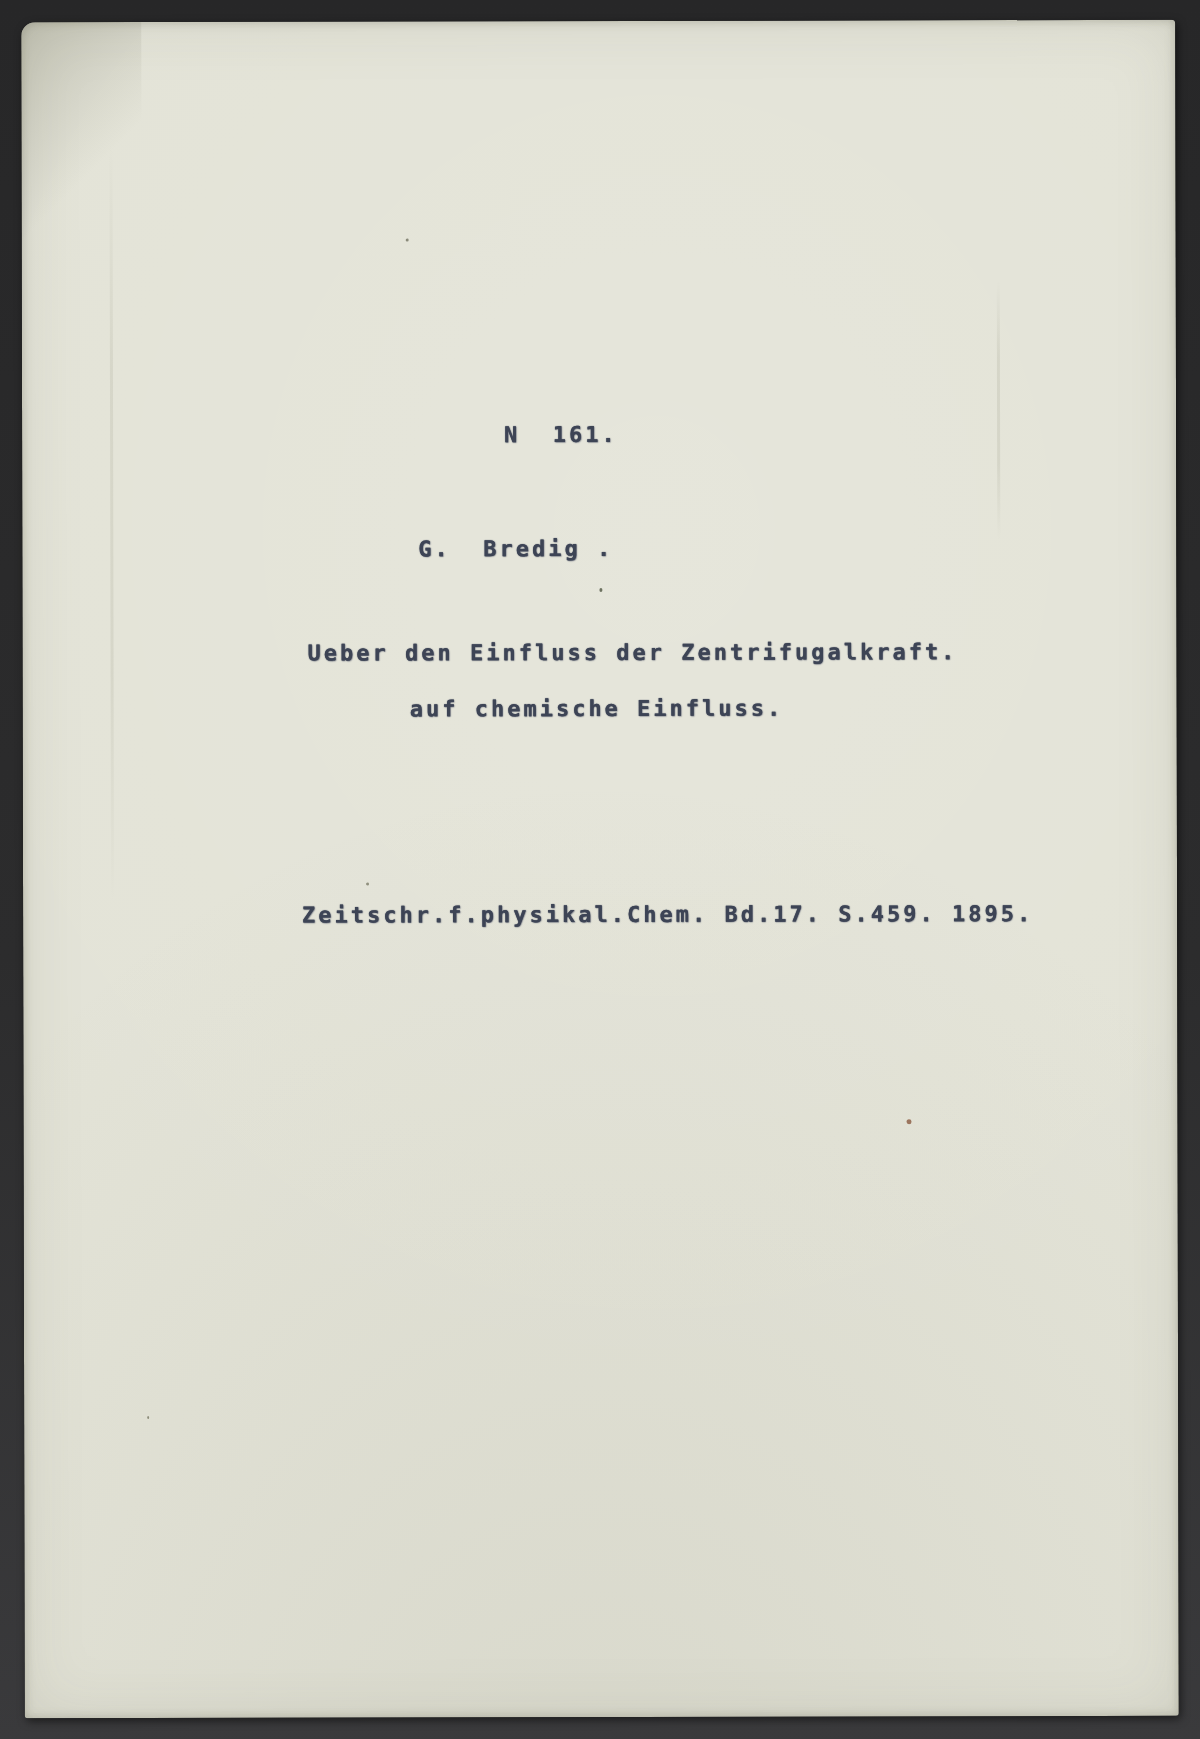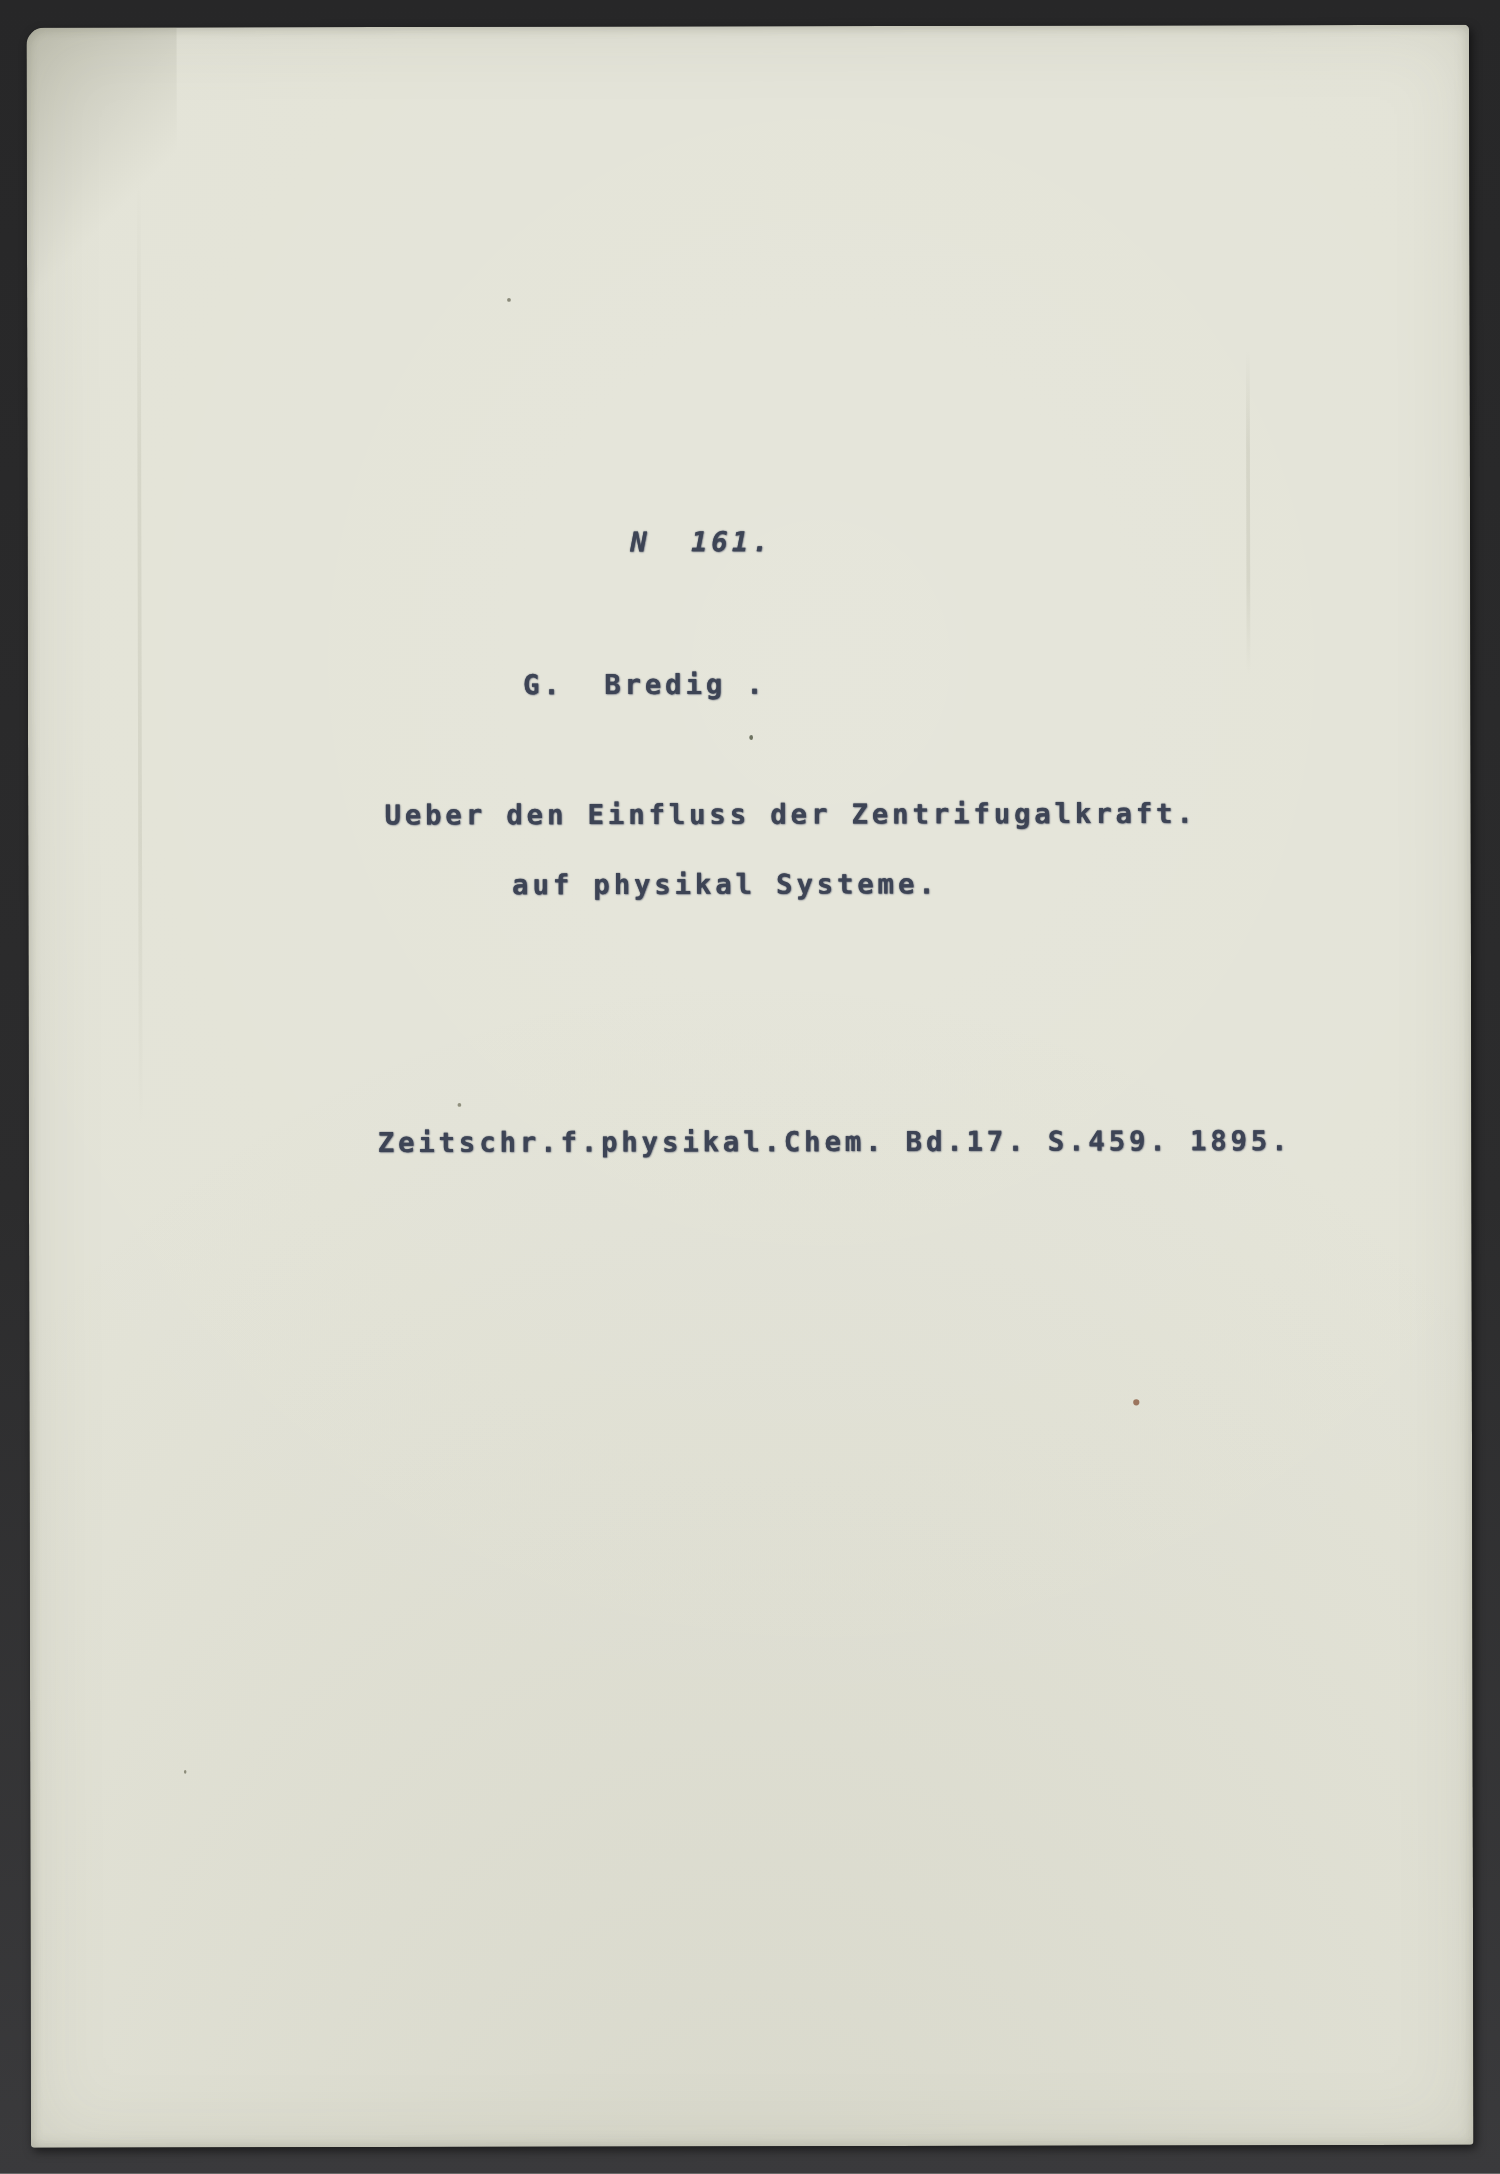--- a/index.html
+++ b/index.html
@@ -79,21 +79,21 @@
     letter-spacing: 3px;
     white-space: pre;
     color: var(--ink, #3d4455);
     text-shadow:
       0 0 1px rgba(45,52,75,0.85),
       0.6px 0.6px 1.2px rgba(45,52,75,0.45);
     -webkit-font-smoothing: antialiased;
   }
 
   
-  .line-catalog   { left: 482px; top: 401px; font-style: italic; }
+  .line-catalog   { left: 482px; top: 401px; }
   .line-author    { left: 396px; top: 515px; }
   .line-title-1   { left: 285px; top: 619px; }
   .line-title-2   { left: 387px; top: 675px; }
   .line-reference { left: 279px; top: 881px; }
   .line-note      { left: 384px; top: 1141px; }
 </style>
 </head>
 <body>
 
 <div class="scan-stage">
@@ -109,19 +109,19 @@
     <div class="speck speck-3"></div>
     <div class="speck speck-4"></div>
     <div class="speck speck-5"></div>
 
     <div class="type-line line-catalog">N  161.</div>
 
     <div class="type-line line-author">G.  Bredig .</div>
 
     <div class="type-line line-title-1">Ueber den Einfluss der Zentrifugalkraft.</div>
 
-    <div class="type-line line-title-2">auf physikal Systeme.</div>
+    <div class="type-line line-title-2">auf chemische Einfluss.</div>
 
     <div class="type-line line-reference">Zeitschr.f.physikal.Chem. Bd.17. S.459. 1895.</div>
 
 
   </div>
 </div>
 
 </body></html>

